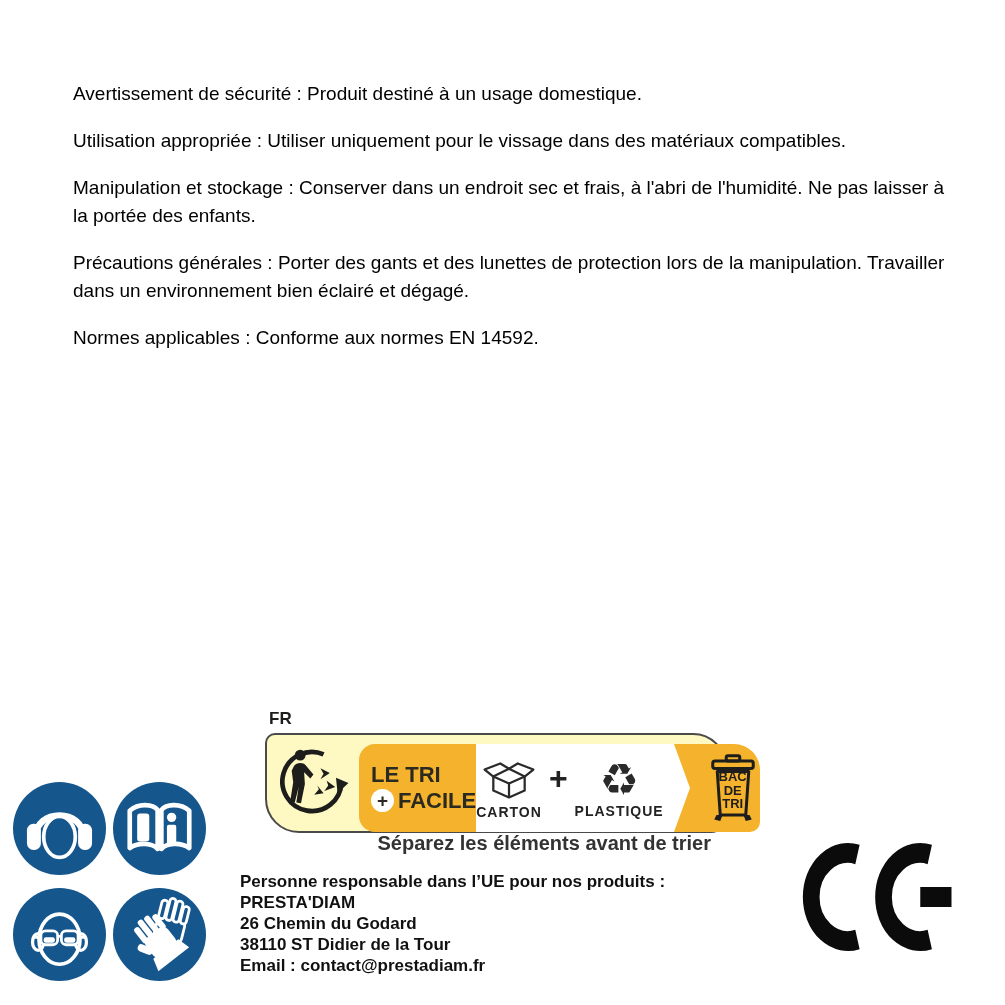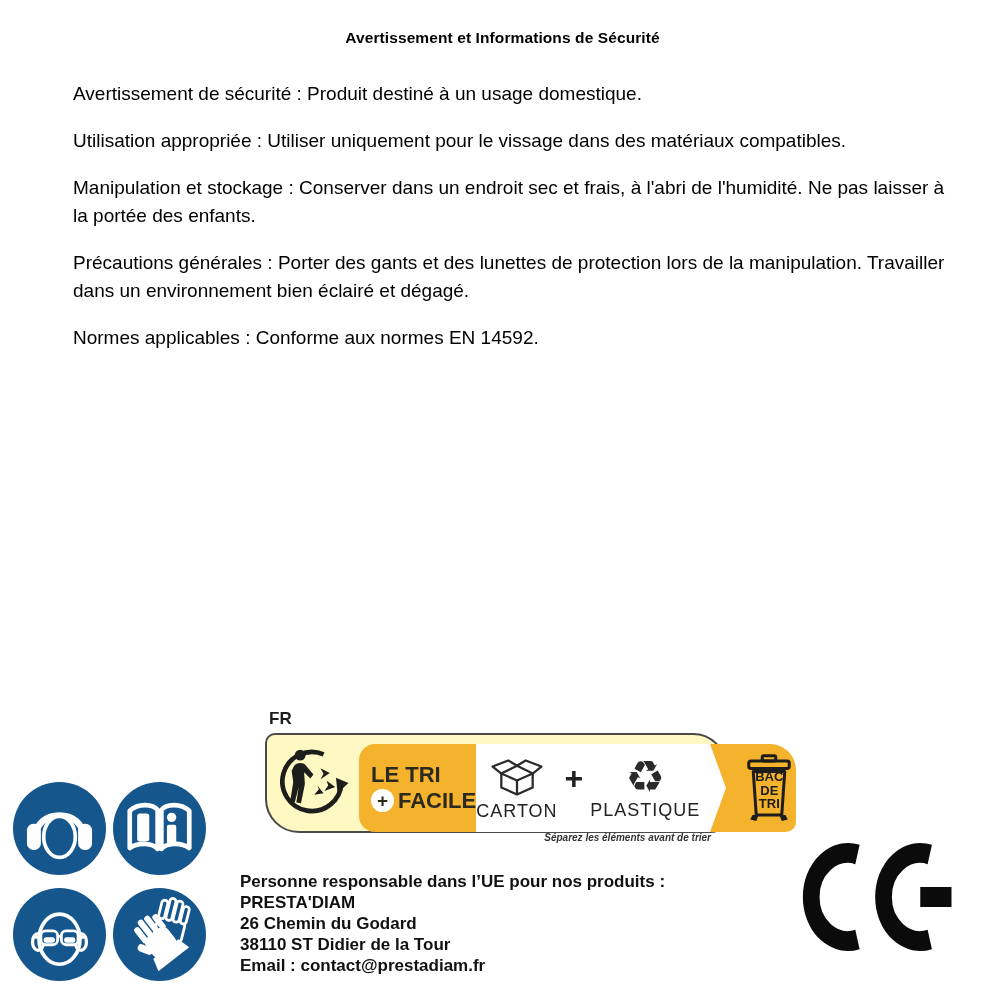--- a/index.html
+++ b/index.html
@@ -30,46 +30,45 @@
   .ht1{font-size:22px;font-weight:bold;line-height:22px;}
   .ht2{display:flex;align-items:center;gap:4px;font-size:22px;font-weight:bold;line-height:23px;}
   .plus-circle{flex:0 0 23px;width:23px;height:23px;border-radius:50%;background:#fff;color:#2b2a20;
                display:flex;align-items:center;justify-content:center;font-size:19px;font-weight:bold;}
   .seg-materials{position:relative;flex:1;background:#fff;z-index:2;display:flex;
                  align-items:center;justify-content:center;gap:7px;padding-right:10px;}
   .seg-materials::after{content:"";position:absolute;right:-16px;top:0;width:0;height:0;
                  border-left:16px solid #fff;border-top:44px solid transparent;border-bottom:44px solid transparent;}
   .material{display:flex;flex-direction:column;align-items:center;gap:1px;}
   .material svg{display:block;}
-  .mat-label{font-size:18px;font-weight:normal;letter-spacing:1px;color:#222;}
+  .mat-label{font-size:14px;font-weight:bold;letter-spacing:1px;color:#222;}
   .mat-plus{font-size:32px;font-weight:bold;color:#222;margin-bottom:20px;}
   .recycle-glyph{font-family:"DejaVu Sans", sans-serif;font-size:44px;line-height:44px;color:#2a2a2a;}
   .seg-bin{flex:0 0 86px;background:#F5B22D;z-index:1;border-radius:0 26px 10px 0;
            display:flex;align-items:center;justify-content:flex-end;}
   .bin-wrap{position:relative;width:54px;height:78px;}
   .bin-wrap svg{width:100%;height:100%;display:block;}
   .bin-label{position:absolute;left:0;right:0;top:21px;text-align:center;
              font-size:13px;font-weight:bold;line-height:13.5px;color:#1d1d1b;}
-  .sort-note{position:absolute;right:14px;top:97px;font-size:10px;font-style:italic;
+  .sort-note{position:absolute;right:14px;top:97px;font-size:20px;
              font-weight:bold;color:#333;}
 
   
   .responsible{position:absolute;left:240px;top:871px;width:520px;text-align:left;
                font-size:17px;font-weight:bold;line-height:21px;color:#111;}
 
   
   .ce{position:absolute;left:802px;top:842px;width:152px;height:110px;}
   .ce svg{width:100%;height:100%;display:block;}
 </style>
 </head>
 <body>
 
 <div class="page">
 
-  <div class="doc-title">Avertissement et Informations de Sécurité</div>
 
   <div class="paras">
     <p>Avertissement de sécurité : Produit destiné à un usage domestique.</p>
     <p>Utilisation appropriée : Utiliser uniquement pour le vissage dans des matériaux compatibles.</p>
     <p>Manipulation et stockage : Conserver dans un endroit sec et frais, à l'abri de l'humidité. Ne pas laisser à la portée des enfants.</p>
     <p>Précautions générales : Porter des gants et des lunettes de protection lors de la manipulation. Travailler dans un environnement bien éclairé et dégagé.</p>
     <p>Normes applicables : Conforme aux normes EN 14592.</p>
   </div>
 
   <div class="pictos">

